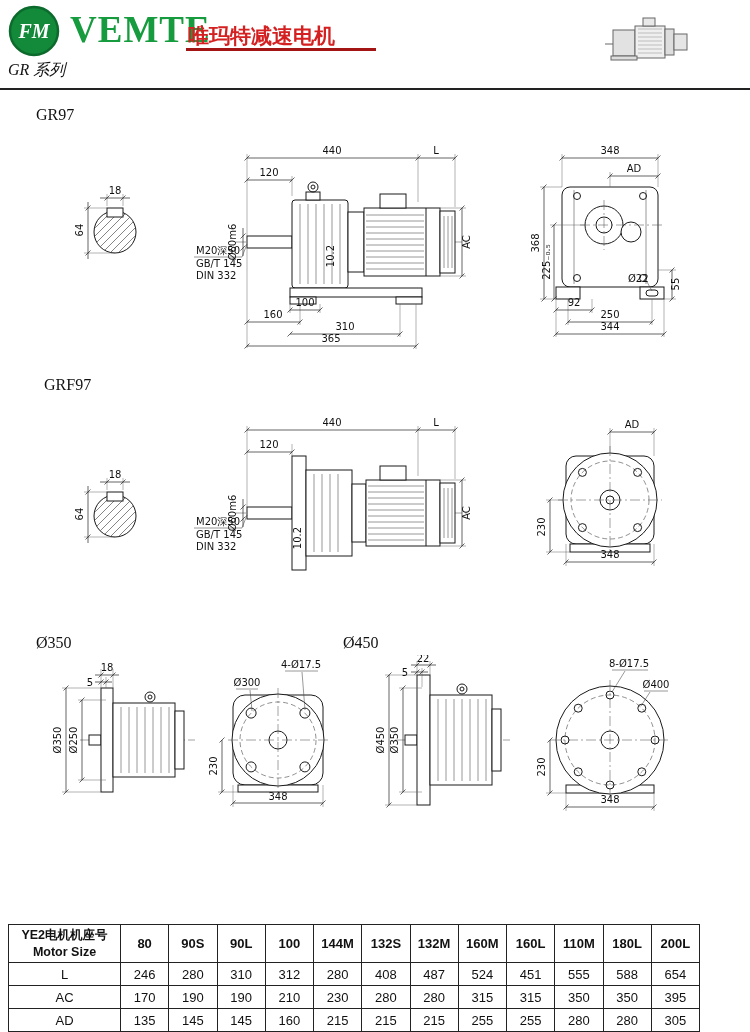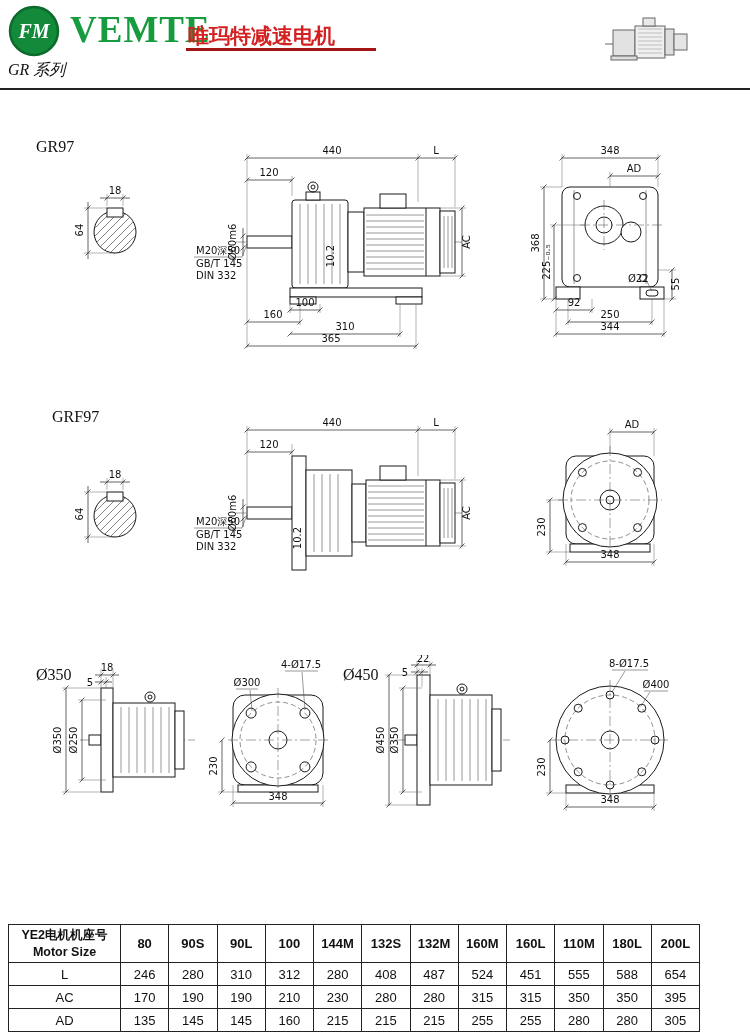--- a/index.html
+++ b/index.html
@@ -7,21 +7,21 @@
   .page { position:relative; width:750px; height:1032px; background:#fff; color:#111;
           font-family:"Liberation Sans", sans-serif; overflow:hidden; }
   .abs { position:absolute; }
   .brand { left:70px; top:8px; font-family:"Liberation Serif", serif; font-weight:bold;
            font-size:37px; color:#169b3e; letter-spacing:1px; }
   .subtitle { left:188px; top:22px; font-size:21px; font-weight:bold; color:#d42020; }
   .red-rule { left:186px; top:48px; width:190px; height:3px; background:#a31515; }
   .series { left:8px; top:60px; font-family:"Liberation Serif", serif; font-style:italic;
             font-size:16px; color:#111; }
   .black-rule { left:0; top:88px; width:750px; height:2px; background:#222; }
-  .sec-title { font-family:"Liberation Serif", serif; font-size:16px; color:#111;margin-top:32px; }
+  .sec-title { font-family:"Liberation Serif", serif; font-size:16px; color:#111; }
   .draw text { font-family:"DejaVu Sans", sans-serif; font-size:10px; fill:#111; }
   .draw .lbl { text-anchor:middle; }
   .draw .ls  { text-anchor:start; }
   .o  { fill:none; stroke:#1a1a1a; stroke-width:1; }
   .ow { fill:#fff;  stroke:#1a1a1a; stroke-width:1; }
   .t  { stroke:#444; stroke-width:.55; fill:none; }
   .dim { stroke:#222; stroke-width:.7; fill:none; }
   .ext { stroke:#666; stroke-width:.5; fill:none; }
   .cl { stroke:#555; stroke-width:.55; fill:none; stroke-dasharray:10 3 2 3; }
   .dc { fill:none; stroke:#444; stroke-width:.6; stroke-dasharray:5 3; }
@@ -54,21 +54,21 @@
     <rect x="60" y="15" width="9" height="26" fill="#ddd" stroke="#666"></rect>
     <rect x="69" y="20" width="13" height="16" fill="#e5e5e5" stroke="#666"></rect>
     <rect x="38" y="4" width="12" height="8" fill="#e8e8e8" stroke="#666"></rect>
     <rect x="6" y="42" width="26" height="4" fill="#ddd" stroke="#666"></rect>
   </svg>
 
   <div class="abs series">GR 系列</div>
   <div class="abs black-rule"></div>
 
   <div class="abs sec-title" style="left:36px;top:106px">GR97</div>
-  <div class="abs sec-title" style="left:52px;top:376px">GRF97</div>
+  <div class="abs sec-title" style="left:44px;top:376px">GRF97</div>
   <div class="abs sec-title" style="left:36px;top:634px">Ø350</div>
   <div class="abs sec-title" style="left:343px;top:634px">Ø450</div>
 
   <svg class="abs draw" style="left:0;top:132px" width="750" height="230" viewBox="0 0 750 230">
     <defs>
         <clipPath id="clipA">
           <circle cx="115" cy="100" r="20.5"></circle>
         </clipPath>
       </defs>
 

